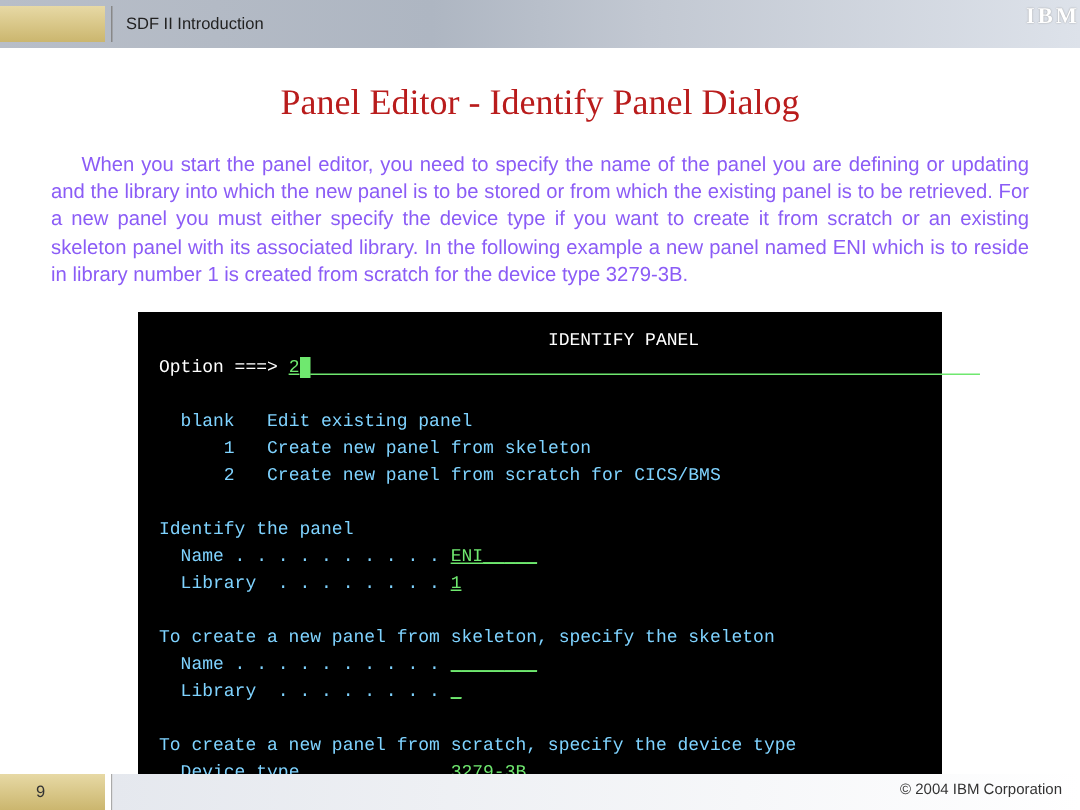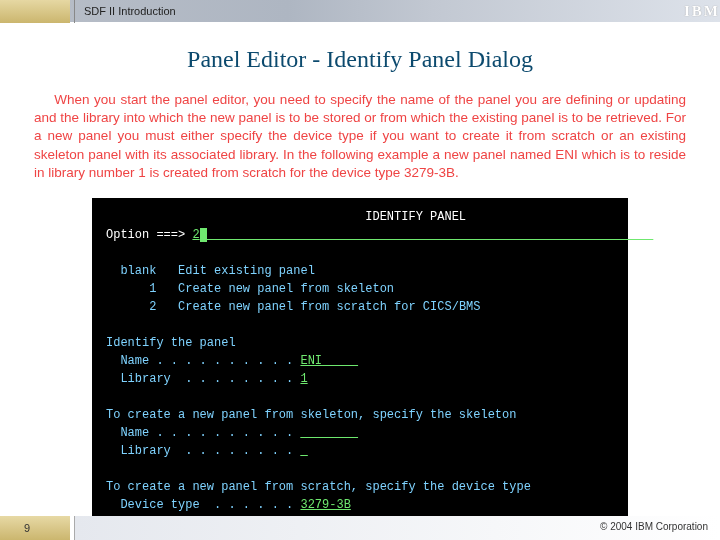--- a/index.html
+++ b/index.html
@@ -1,22 +1,22 @@
 <!DOCTYPE html>
 <html><head>
 <meta charset="utf-8">
 <style>
 html,body{margin:0;padding:0;width:720px;height:540px;background:#fff;font-family:Arial,Helvetica,sans-serif;overflow:hidden}
-.hdr{height:22px;background:linear-gradient(to right,#b8bec8 0%,#aeb6c2 40%,#c2c8d2 60%,#dde2ea 100%);display:flex;align-items:center;position:relative}
+.hdr{height:32px;background:linear-gradient(to right,#b8bec8 0%,#aeb6c2 40%,#c2c8d2 60%,#dde2ea 100%);display:flex;align-items:center;position:relative}
 .gold{width:70px;height:24px;background:linear-gradient(to bottom,#e7d9a5,#cbb66e);position:absolute;left:0}
 .vline{width:1px;height:24px;background:#888;position:absolute;left:74px}
 .hdr-title{position:absolute;left:84px;font-size:11px;color:#222}
 .ibm-logo{position:absolute;right:0;top:3px;font-family:Georgia,serif;font-weight:bold;font-size:15px;letter-spacing:2px;color:#fff;text-shadow:0 0 1px #888}
-.title{text-align:center;font-family:Georgia,'Times New Roman',serif;font-size:24px;color:#0c4a6e;margin:24px 0 18px}
-.body{padding:0 34px;font-size:13.5px;line-height:1.35;color:#ef4444;text-align:justify;text-indent:1.5em}
+.title{text-align:center;font-family:Georgia,'Times New Roman',serif;font-size:24px;color:#b91c1c;margin:24px 0 18px}
+.body{padding:0 34px;font-size:13.5px;line-height:1.35;color:#8b5cf6;text-align:justify;text-indent:1.5em}
 .term{width:536px;margin:16px auto 0;background:#000;color:#6fe86f;font-family:"Courier New",monospace;font-size:12px;line-height:18px;padding:10px 14px 14px;box-sizing:border-box;white-space:pre}
 .term .cyan{color:#7fd3ff}
 .term .white{color:#fff}
 .term .under{text-decoration:underline}
 .term .cursor{background:#6fe86f;color:#000}
 .ftr{position:absolute;bottom:0;left:0;right:0;height:24px}
 .ftr-gold{width:70px;height:24px;background:linear-gradient(to bottom,#e7d9a5,#cbb66e);position:absolute;left:0}
 .ftr-vline{width:1px;height:24px;background:#aaa;position:absolute;left:74px}
 .ftr-rest{position:absolute;left:75px;right:0;height:24px;background:linear-gradient(to right,#e5e8ee,#fff)}
 .pgnum{position:absolute;left:24px;bottom:6px;font-size:11px;color:#333}

